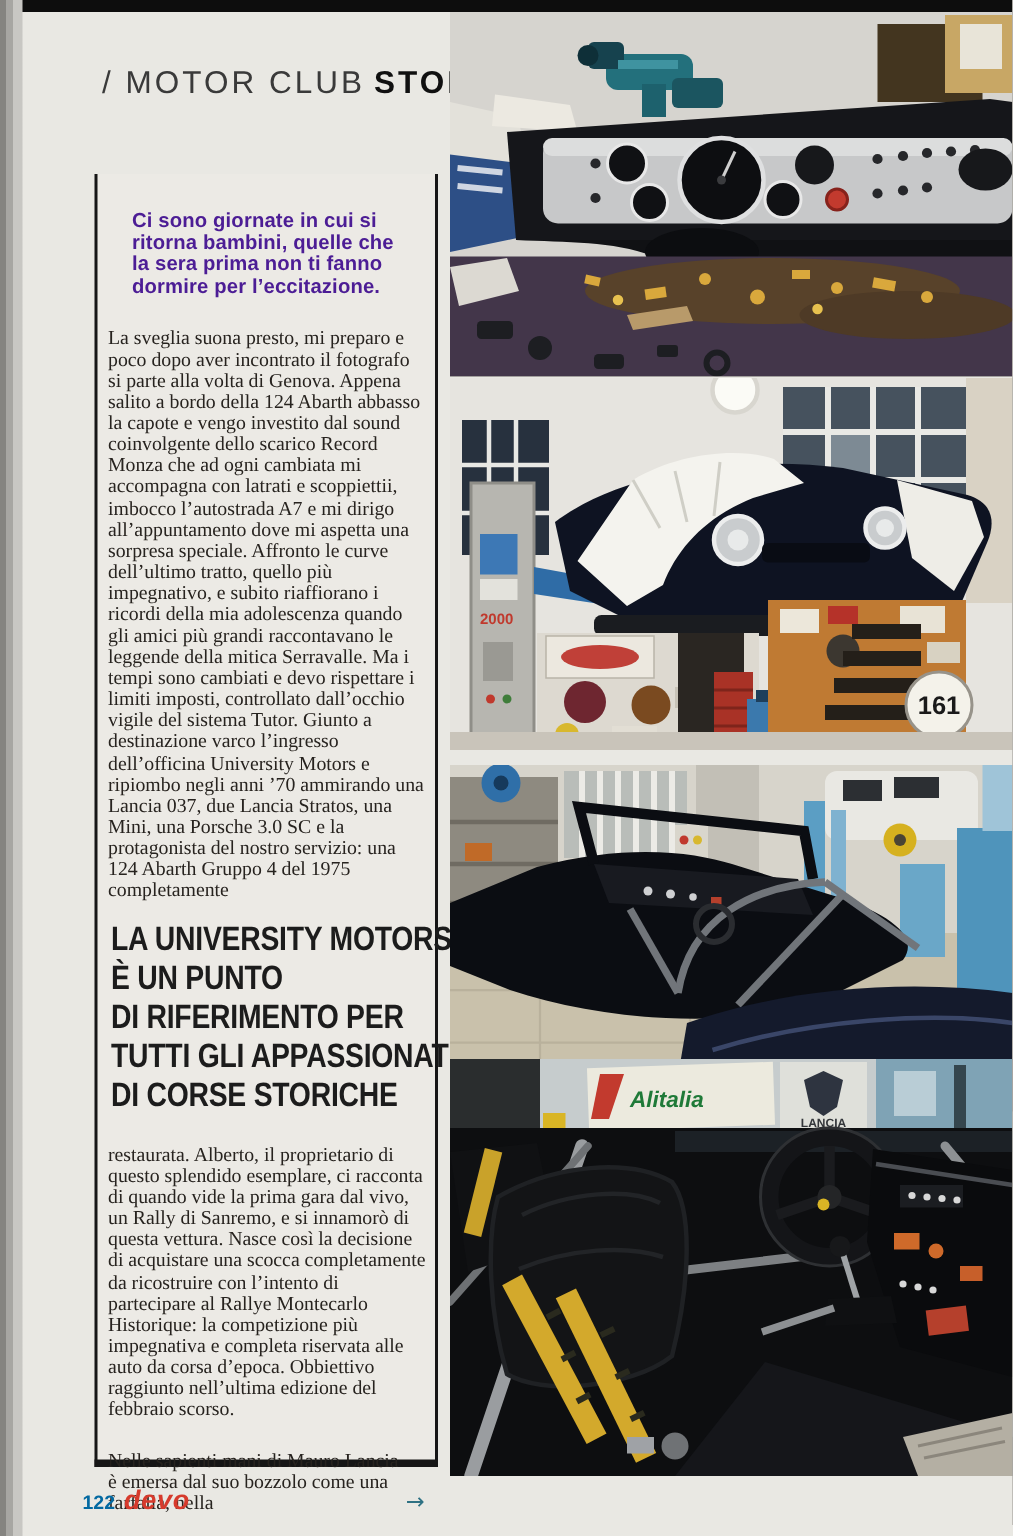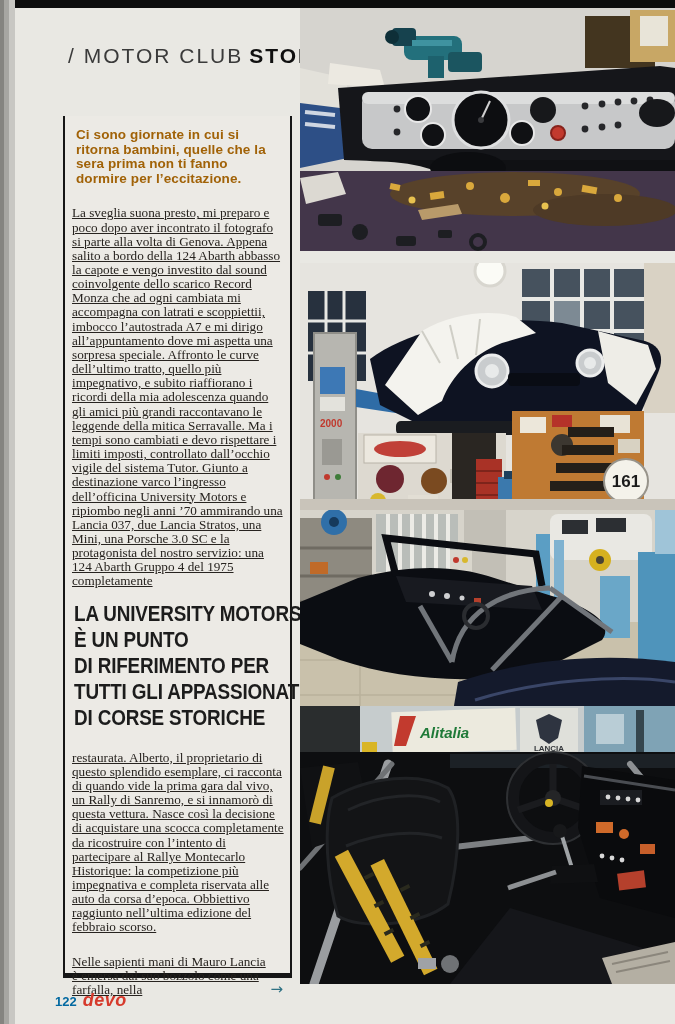--- a/index.html
+++ b/index.html
@@ -10,36 +10,36 @@
   .edge-left{position:absolute;left:0;top:0;width:15px;height:1024px;
     background:linear-gradient(to right,#858480 0 4px,#a7a6a2 4px 9px,#c8c7c3 9px 15px);}
   
   .kicker{position:absolute;left:68px;top:44px;font-size:21px;letter-spacing:2px;
           color:#3a3a3a;font-weight:400;white-space:nowrap;}
   .kicker .bold{font-weight:800;color:#101010;margin-left:6px;}
   
   .article-box{position:absolute;left:63px;top:116px;width:229px;height:862px;box-sizing:border-box;
     border-left:2px solid #161616;border-right:2px solid #161616;border-bottom:5px solid #161616;
     padding:8px 5px 0 7px;background:#eceae5;}
-  .intro{margin:4px;font-weight:700;font-size:13.5px;line-height:14.6px;color:#a16207;letter-spacing:.1px;}
+  .intro{margin:16px;font-weight:700;font-size:13.5px;line-height:14.6px;color:#4c1d95;letter-spacing:.1px;}
   .bodytext{margin:20px 0 0 0;font-family:"Liberation Serif","DejaVu Serif",serif;
-    font-size:13.2px;line-height:14.15px;color:#27231f;text-decoration:underline;}
+    font-size:13.2px;line-height:14.15px;color:#27231f;}
   .pullquote{margin:12px 0 9px 2px;font-weight:700;font-size:22.5px;line-height:26px;color:#1c1c1c;
     transform:scaleX(.84);transform-origin:left center;white-space:nowrap;letter-spacing:-0.2px;}
   .p-last{position:relative;padding-right:18px;}
   .cont-arrow{position:absolute;right:2px;bottom:1px;color:#2e7183;font-size:15px;font-family:"DejaVu Sans",sans-serif;}
   
   .footer{position:absolute;left:55px;top:990px;display:flex;align-items:baseline;gap:6px;}
   .pageno{font-weight:800;font-size:13px;color:#0369a1;}
   .maglogo{font-weight:800;font-style:italic;font-size:18px;color:#d63a2c;letter-spacing:.5px;}
   
   .photo{position:absolute;left:300px;width:375px;overflow:hidden;background:#6f6d68;}
   .photo svg{display:block;}
   #ph1{top:8px;height:243px;}
-  #ph2{top:263px;height:248px;text-decoration:underline;}
+  #ph2{top:252px;height:248px;text-decoration:underline;}
   #ph3{top:510px;height:231px;}
   #ph4{top:706px;height:278px;}
   .svgtext{font-family:"Liberation Sans",sans-serif;}
 </style>
 </head>
 <body>
 
 <div class="sheet">
 
   <div class="edge-top"></div>

